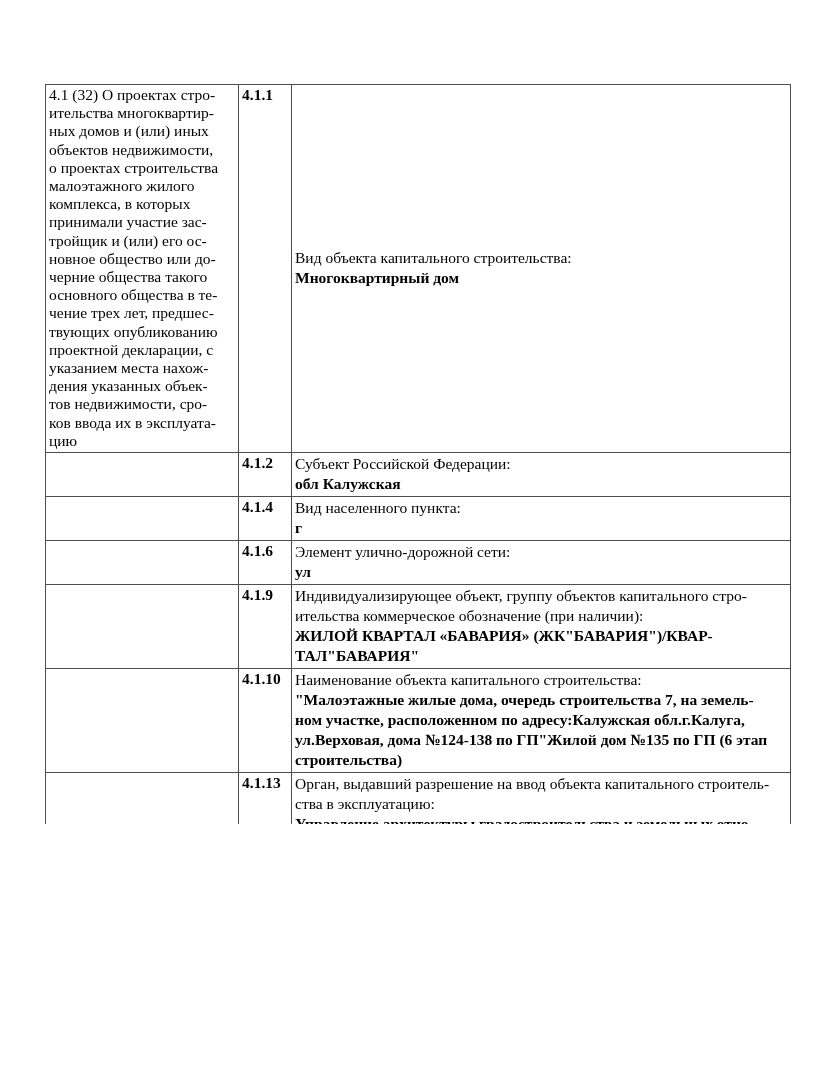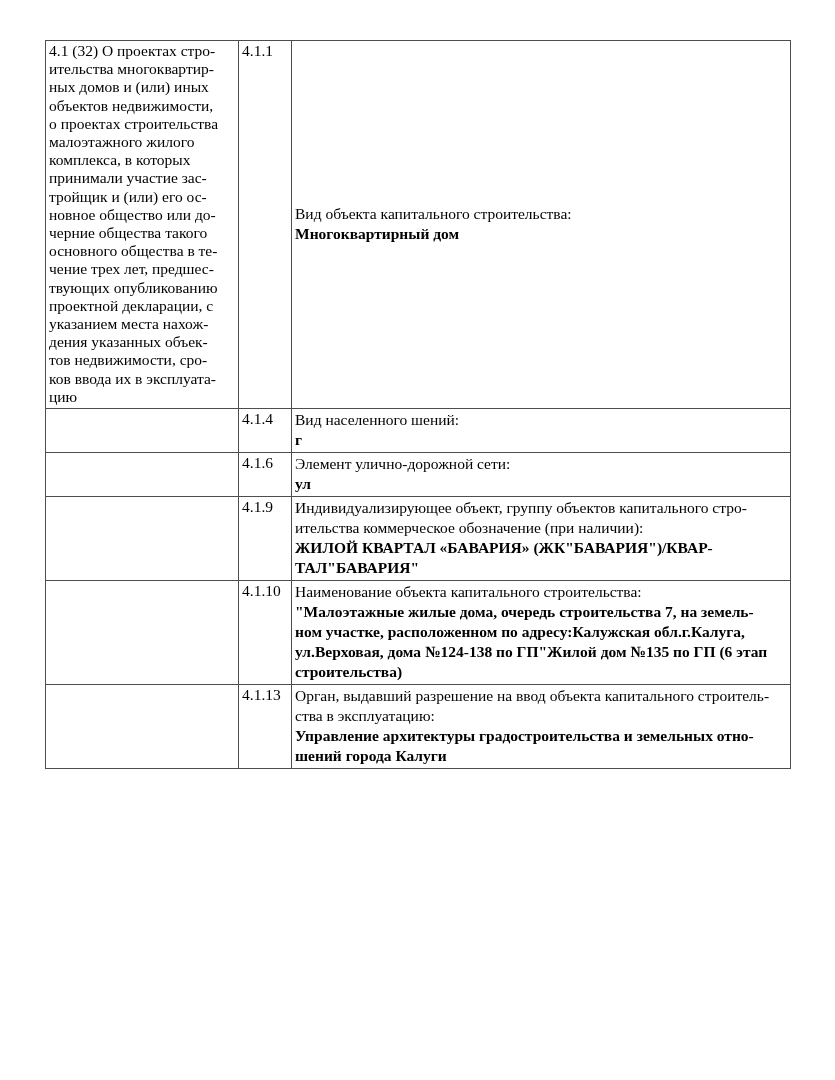--- a/index.html
+++ b/index.html
@@ -9,20 +9,21 @@
     width: 835px;
     height: 1080px;
     font-family: "Liberation Serif", "DejaVu Serif", serif;
     color: #000000;
   }
   .page {
     position: relative;
     width: 835px;
     height: 780px;
     overflow: hidden;
+    margin-top: 44px;
   }
   table.decl {
     position: absolute;
     left: 45px;
     top: 40px;
     width: 746px;
     border-collapse: collapse;
     table-layout: fixed;
     font-size: 15.5px;
   }
@@ -32,20 +33,21 @@
     padding: 1px 3px 2px 3px;
   }
   td.desc-col {
     width: 186px;
     padding: 1px 2px 2px 3px;
   }
   td.num-col {
     width: 46px;
     vertical-align: middle;
     padding-left: 4px;
+    font-weight: bold;
   }
   td.content-col {
     vertical-align: top;
     padding-left: 5px;
   }
   tr.first-row td.content-col { vertical-align: middle; }
   .desc-text {
     white-space: pre-line;
     line-height: 18.2px;
     font-size: 15.5px;
@@ -96,24 +98,36 @@
     <td class="content-col">
       <div class="label">Вид объекта капитального строительства:</div>
       <div class="value"><span class="vprefix"></span><span class="vbold">Многоквартирный дом</span></div>
     </td>
   </tr>
         <tr>
     <td class="desc-col">
       <div class="desc-text"></div>
     </td>
     <td class="num-col">
+      <div>4.1.2</div>
+    </td>
+    <td class="content-col">
+      <div class="label">Субъект Российской Федерации:</div>
+      <div class="value"><span class="vprefix"></span><span class="vbold">обл Калужская</span></div>
+    </td>
+  </tr>
+        <tr>
+    <td class="desc-col">
+      <div class="desc-text"></div>
+    </td>
+    <td class="num-col">
       <div>4.1.4</div>
     </td>
     <td class="content-col">
-      <div class="label">Вид населенного шений:</div>
+      <div class="label">Вид населенного пункта:</div>
       <div class="value"><span class="vprefix"></span><span class="vbold">г</span></div>
     </td>
   </tr>
         <tr>
     <td class="desc-col">
       <div class="desc-text"></div>
     </td>
     <td class="num-col">
       <div>4.1.6</div>
     </td>

